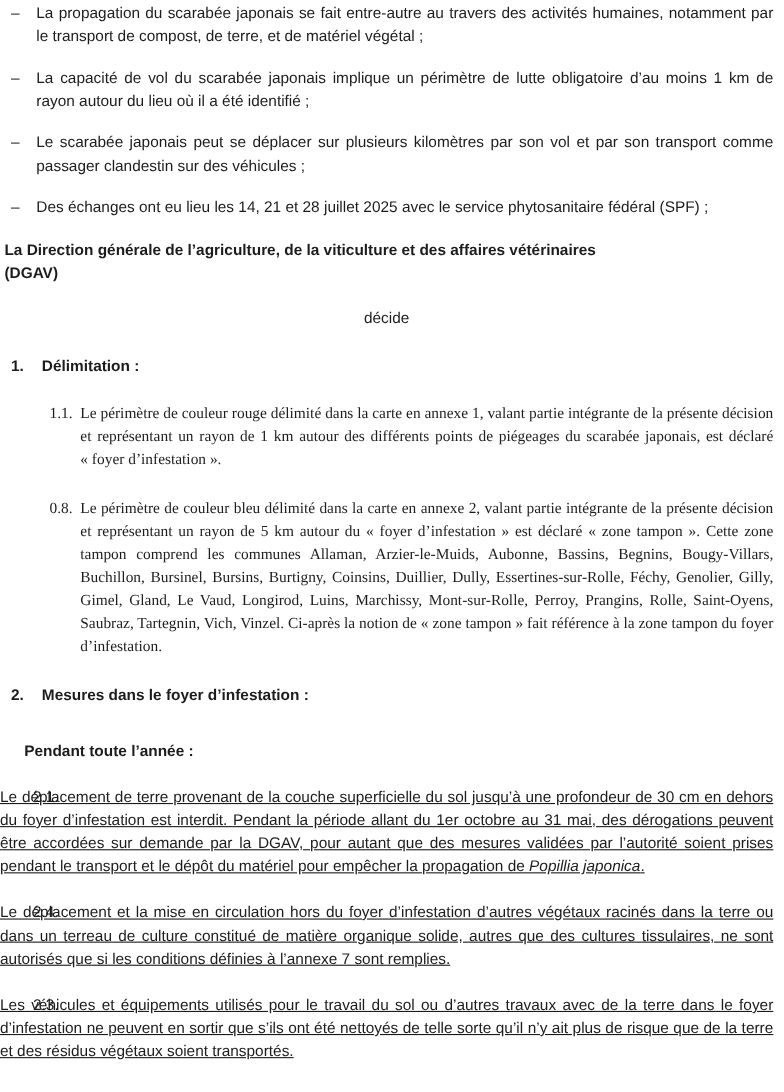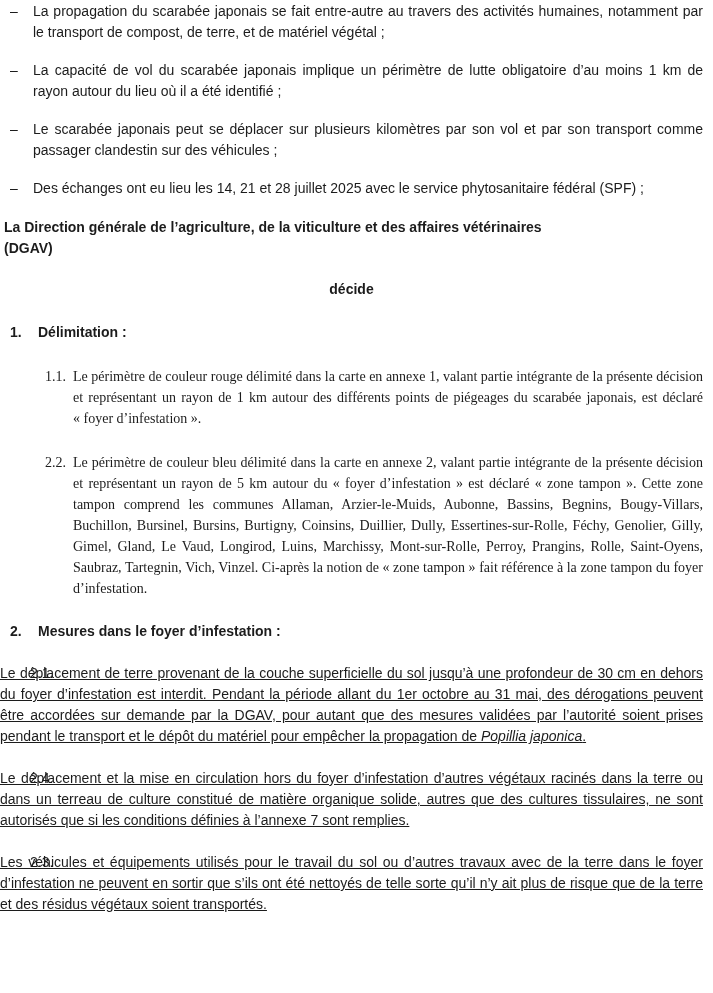--- a/index.html
+++ b/index.html
@@ -11,21 +11,21 @@
     line-height: 21px;
     color: #1c1c1c;
     overflow: hidden;
   }
   .doc { position: relative; width: 713px; height: 993px; padding: 1px 10px 0 0; background: #ffffff; }
 
   .bullet { position: relative; padding-left: 33px; margin-bottom: 17px; text-align: justify; }
   .bullet .marker { position: absolute; left: 10px; top: 0; }
 
   .authority { margin-top: 18px; padding: 0 4px; text-align: left; font-weight: bold; }
-  .decide { margin-top: 20px; text-align: center; font-weight: bold; }
+  .decide { margin-top: 20px; text-align: center; font-weight: normal; }
 
   .sec { position: relative; padding-left: 38px; font-weight: bold; margin-top: 22px; }
   .sec .num { position: absolute; left: 10px; top: 0; }
 
   .item { position: relative; text-align: justify; }
   .s1 .item { padding-left: 73px; margin-top: 23px; font-family: Liberation Serif, serif; }
   .s1 .item .num { position: absolute; left: 45px; top: 0; }
   .s2 .item { margin-top: 21px; text-decoration: underline; }
   .s2 .item .num { position: absolute; left: 30px; top: 0; }
 
@@ -64,31 +64,32 @@
   <div class="s1">
     <div class="sec">
       <span class="num">1.</span>
       <span>Délimitation&nbsp;:</span>
     </div>
     <div class="item">
       <span class="num">1.1.</span>
       <p>Le périmètre de couleur rouge délimité dans la carte en annexe 1, valant partie intégrante de la présente décision et représentant un rayon de 1&nbsp;km autour des différents points de piégeages du scarabée japonais, est déclaré «&nbsp;foyer d’infestation&nbsp;».</p>
     </div>
     <div class="item">
-      <span class="num">2.2.</span>
+      <span class="num">0.8.</span>
       <p>Le périmètre de couleur bleu délimité dans la carte en annexe 2, valant partie intégrante de la présente décision et représentant un rayon de 5&nbsp;km autour du «&nbsp;foyer d’infestation&nbsp;» est déclaré «&nbsp;zone tampon&nbsp;». Cette zone tampon comprend les communes Allaman, Arzier-le-Muids, Aubonne, Bassins, Begnins, Bougy-Villars, Buchillon, Bursinel, Bursins, Burtigny, Coinsins, Duillier, Dully, Essertines-sur-Rolle, Féchy, Genolier, Gilly, Gimel, Gland, Le Vaud, Longirod, Luins, Marchissy, Mont-sur-Rolle, Perroy, Prangins, Rolle, Saint-Oyens, Saubraz, Tartegnin, Vich, Vinzel. Ci-après la notion de «&nbsp;zone tampon&nbsp;» fait référence à la zone tampon du foyer d’infestation.</p>
     </div>
   </div>
 
   <div class="s2">
     <div class="sec">
       <span class="num">2.</span>
       <span>Mesures dans le foyer d’infestation&nbsp;:</span>
     </div>
 
+    <div class="pendant">Pendant toute l’année&nbsp;:</div>
 
     <div class="item">
       <span class="num">2.1.</span>
       <p><span>Le déplacement de terre provenant de la couche superficielle du sol jusqu’à une profondeur de 30&nbsp;cm en dehors du foyer d’infestation est interdit. Pendant la période allant du 1er octobre au 31 mai, des dérogations peuvent être accordées sur demande par la DGAV, pour autant que des mesures validées par l’autorité soient prises pendant le transport et le dépôt du matériel pour empêcher la propagation de </span><span class="italic">Popillia japonica</span><span>.</span></p>
     </div>
     <div class="item">
       <span class="num">2.4.</span>
       <p>Le déplacement et la mise en circulation hors du foyer d’infestation d’autres végétaux racinés dans la terre ou dans un terreau de culture constitué de matière organique solide, autres que des cultures tissulaires, ne sont autorisés que si les conditions définies à l’annexe 7 sont remplies.</p>
     </div>
     <div class="item">

